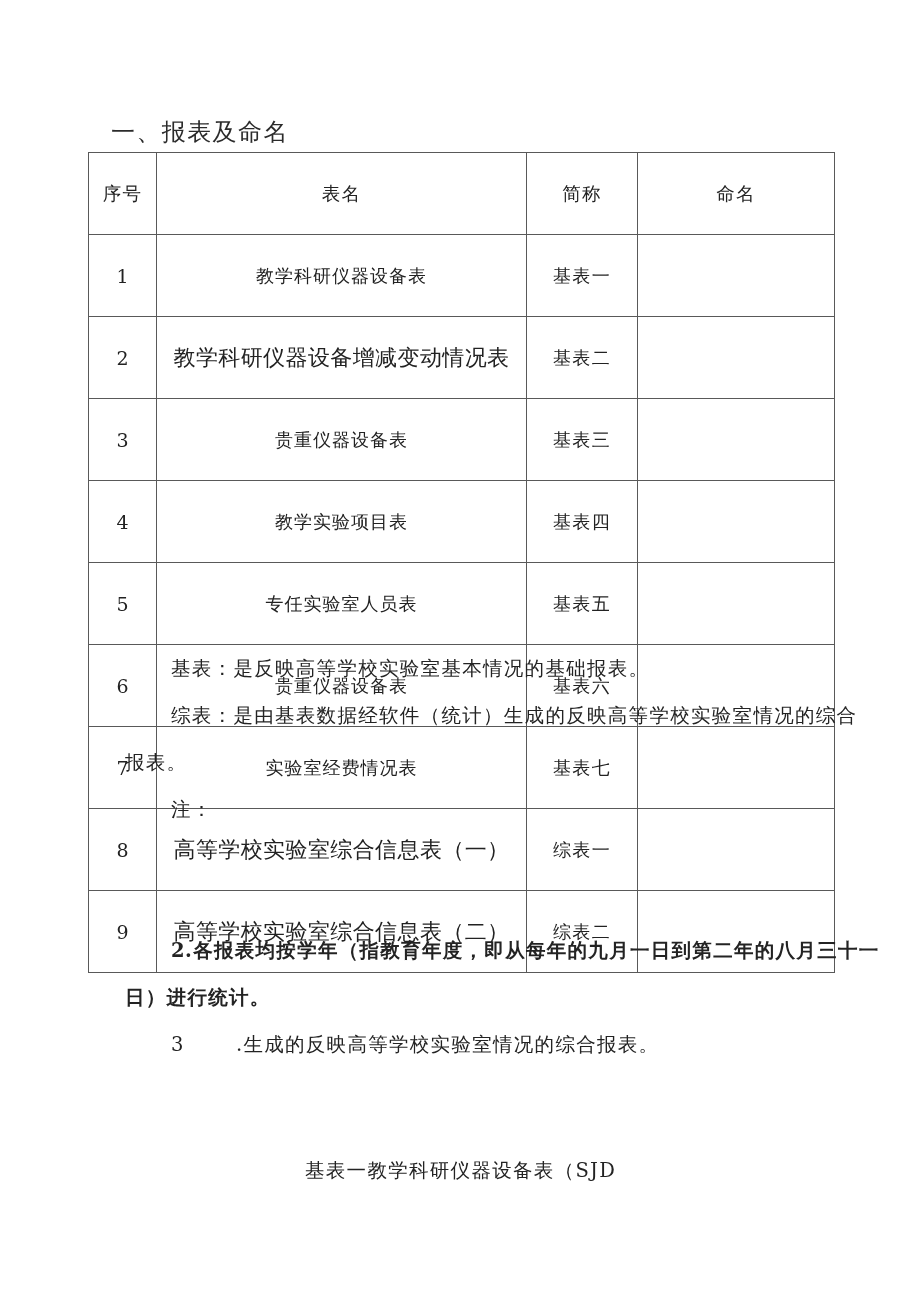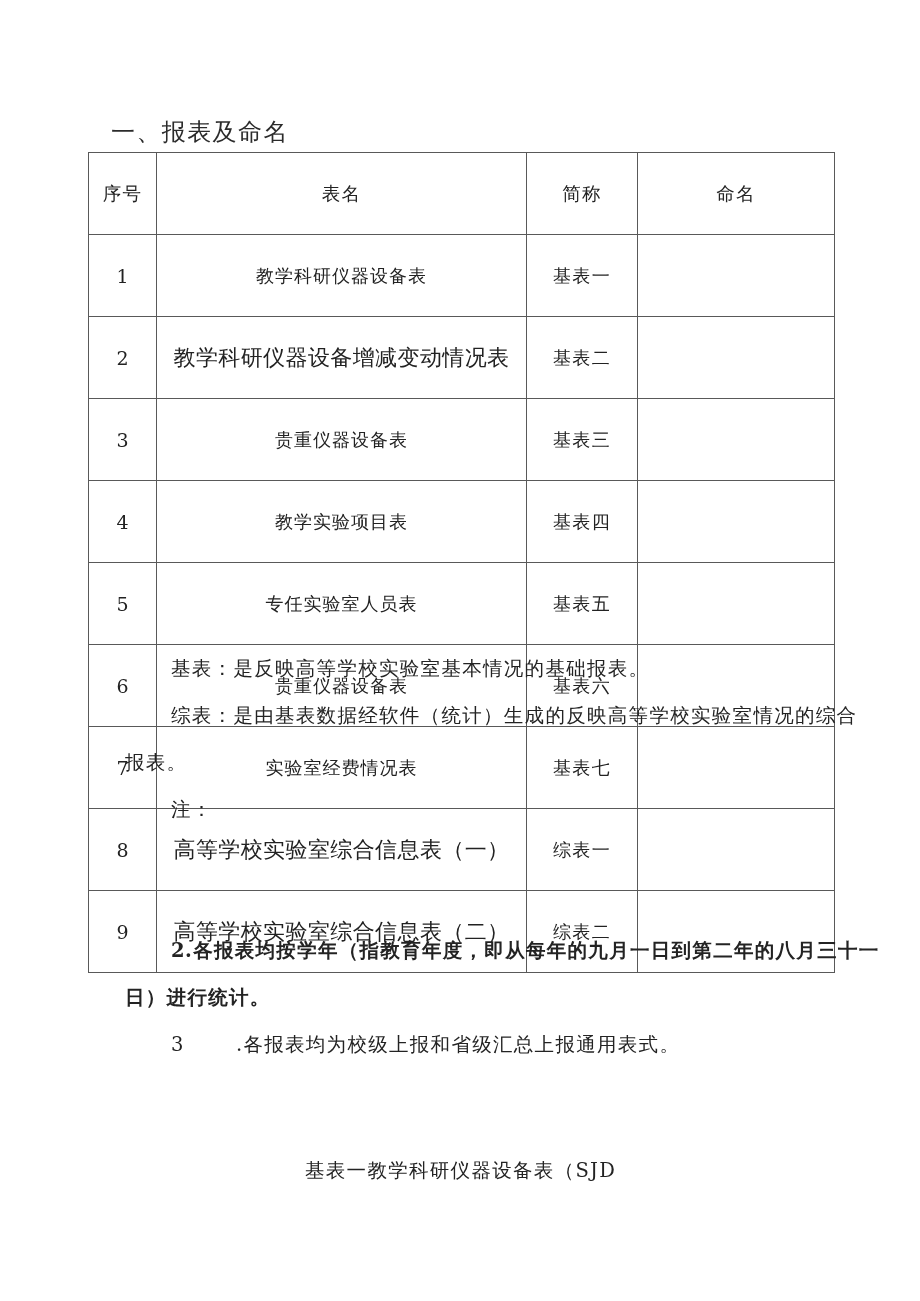--- a/index.html
+++ b/index.html
@@ -207,18 +207,18 @@
 
   <div class="para" id="p-jibiao"><span class="ind"></span><span>基表：是反映高等学校实验室基本情况的基础报表。</span></div>
 
   <div class="para" id="p-zongbiao"><span class="ind"></span><span>综表：是由基表数据经软件（统计）生成的反映高等学校实验室情况的综合报表。</span></div>
 
   <div class="para" id="p-zhu"><span class="ind"></span><span>注：</span></div>
 
 
   <div class="para" id="p-note2"><span class="ind"></span><span class="lat">2</span><span>.各报表均按学年（指教育年度，即从每年的九月一日到第二年的八月三十一日）进行统计。</span></div>
 
-  <div class="para" id="p-note3"><span class="ind"></span><span class="lat">3</span><span class="gap3"></span><span>.各报表均为校级上报和省级汇总上报通用表式。</span></div>
+  <div class="para" id="p-note3"><span class="ind"></span><span class="lat">3</span><span class="gap3"></span><span>.生成的反映高等学校实验室情况的综合报表。</span></div>
 
 
   <div class="center-title">基表一教学科研仪器设备表（SJD</div>
 
 </div>
 
 </body></html>

